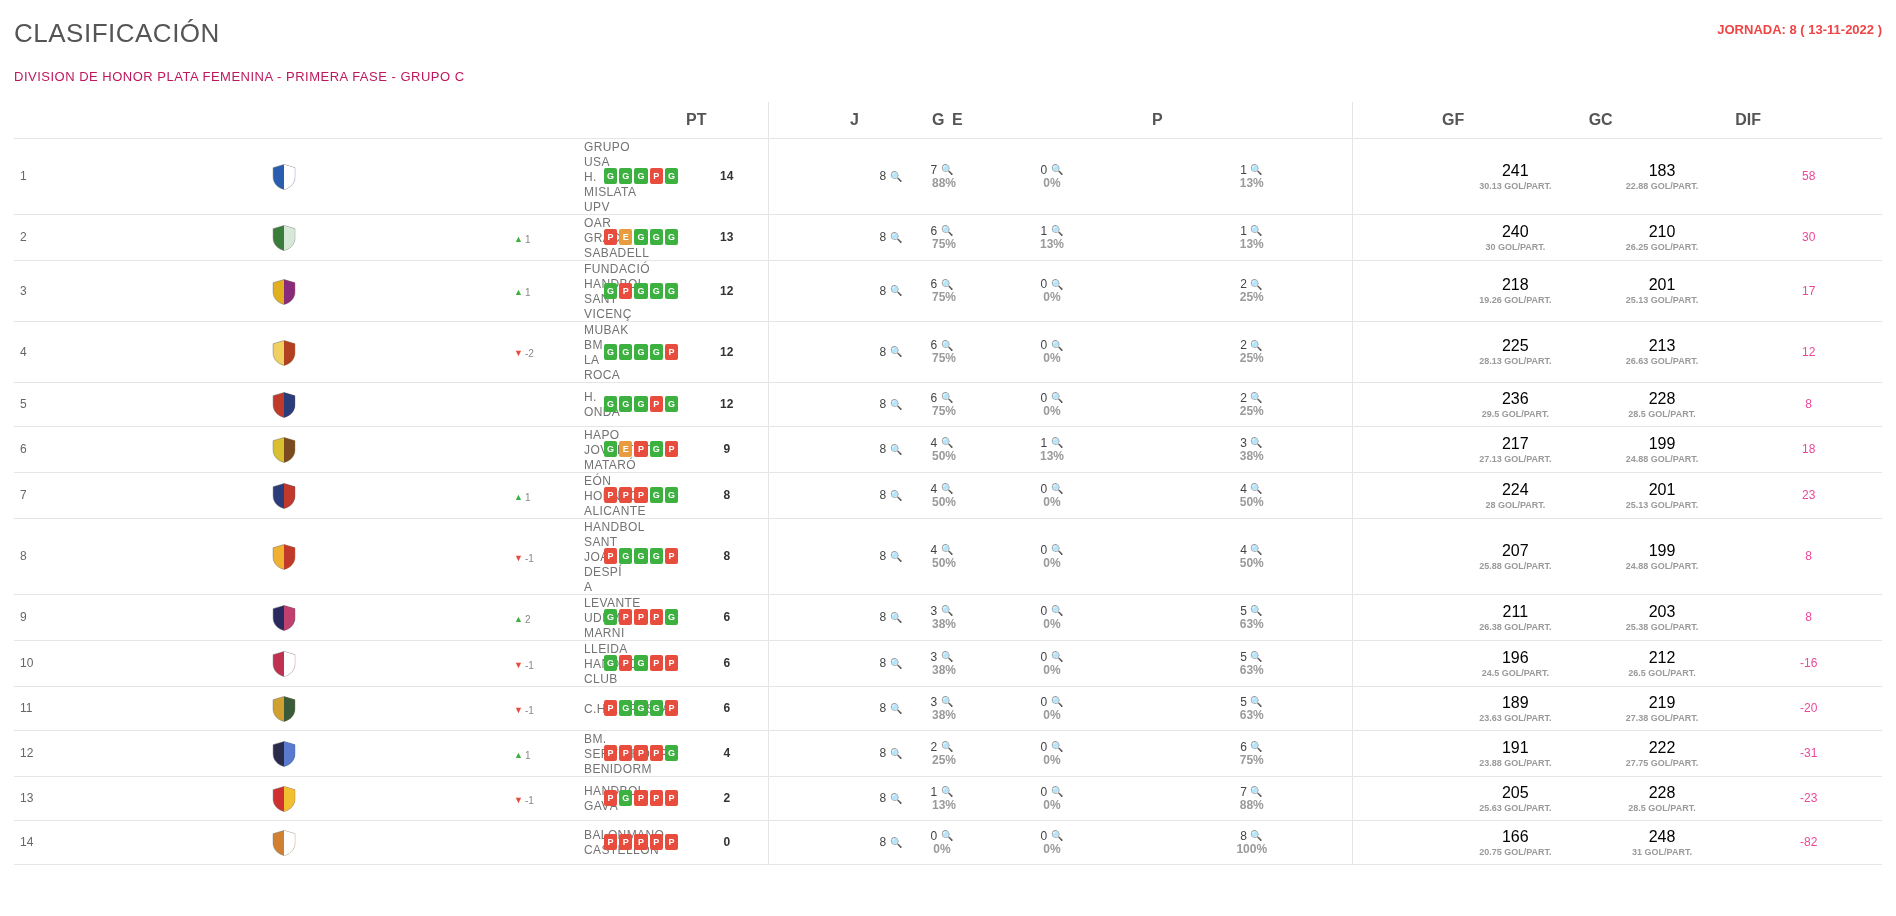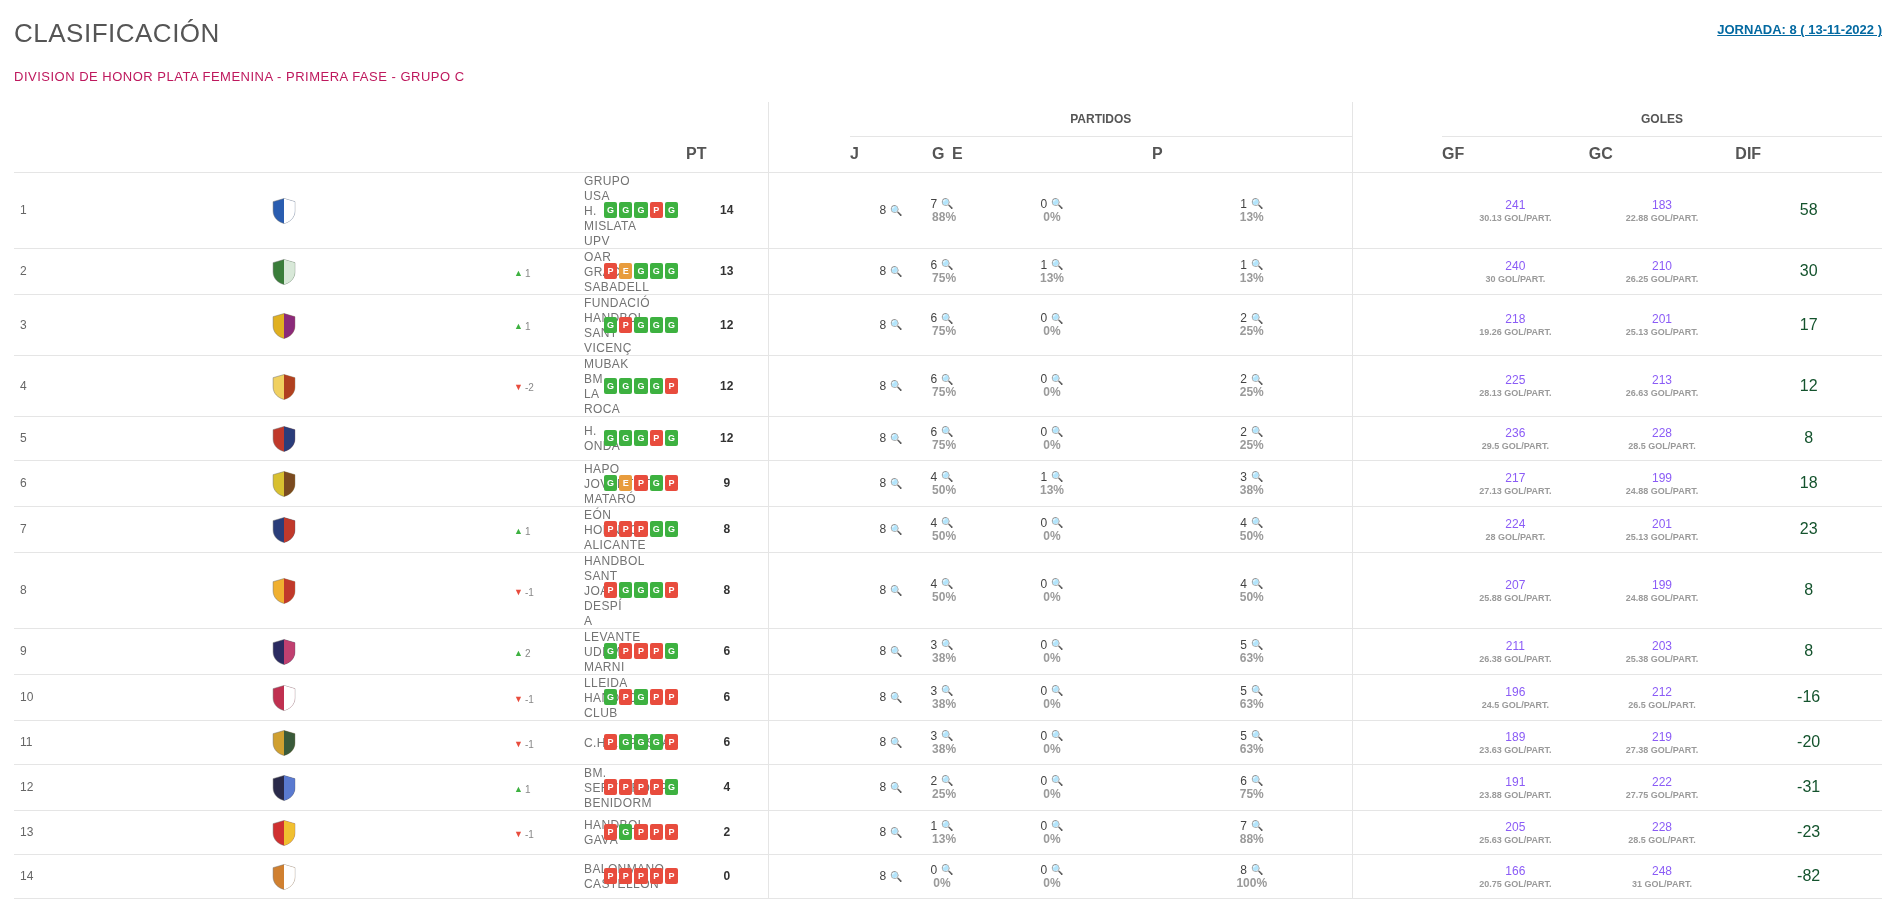--- a/index.html
+++ b/index.html
@@ -11,21 +11,21 @@
     --red:#e84c3d;
     --orange:#e89c3d;
     --bg:#ffffff;
   }
   *{box-sizing:border-box;}
   body{margin:0;background:var(--bg);font-family:"Helvetica Neue",Arial,sans-serif;color:var(--text-main);font-size:13px;}
   .wrap{width:1896px;padding:18px 14px 0;}
   .top{display:flex;justify-content:space-between;align-items:flex-start;}
   .title{font-size:26px;font-weight:400;letter-spacing:.5px;color:#555;margin:0 0 20px;}
   .subtitle{font-size:13px;color:#be185d;letter-spacing:.5px;margin:0 0 18px;}
-  .jornada{font-size:13px;color:#0369a1;font-weight:700;padding-top:4px;text-decoration:underline;}
+  .jornada{font-size:13px;color:#ef4444;font-weight:700;padding-top:4px;}
   table{width:100%;border-collapse:collapse;table-layout:fixed;}
   th,td{padding:0;vertical-align:middle;}
   thead .groupRow th{border-bottom:1px solid var(--border);height:34px;text-align:center;font-weight:700;color:#555;font-size:12px;}
   thead .groupRow th.noBorder{border-bottom:none;}
   thead .colRow th{height:36px;text-align:left;font-weight:700;color:#555;font-size:16px;border-bottom:1px solid var(--border);}
   
   col.pos{width:40px;}
   col.shield{width:48px;}
   col.move{width:40px;}
   col.team{width:460px;}
@@ -50,23 +50,23 @@
   .streak{display:flex;gap:2px;justify-content:flex-end;padding-right:8px;}
   .pill{width:24px;height:16px;border-radius:2px;color:#fff;font-size:9px;font-weight:700;display:flex;align-items:center;justify-content:center;}
   .pill.G{background:var(--green);}
   .pill.P{background:var(--red);}
   .pill.E{background:var(--orange);}
   .pt{font-weight:700;color:#333;font-size:12px;}
   .statCell{position:relative;}
   .statTop{display:flex;align-items:center;justify-content:center;gap:4px;font-size:12px;color:#444;}
   .mag{font-size:10px;color:#9a9a9a;}
   .statSub{font-size:12px;color:#9a9a9a;font-weight:700;margin-top:-1px;}
-  .goalCell .gval{font-size:12px;color:#8b5cf6;}
+  .goalCell .gval{font-size:16px;color:#000000;}
   .goalCell .gsub{font-size:9px;color:#9a9a9a;font-weight:700;margin-top:1px;}
-  .dif{font-size:16px;color:#14532d;}
+  .dif{font-size:12px;color:#ec4899;}
   .vborder{border-left:1px solid var(--border);}
 </style>
 </head>
 <body>
 
 <div class="wrap">
   <div class="top">
     <div>
       <h1 class="title">CLASIFICACIÓN</h1>
       <p class="subtitle">DIVISION DE HONOR PLATA FEMENINA - PRIMERA FASE - GRUPO C</p>
@@ -74,27 +74,20 @@
     <div class="jornada">JORNADA: 8 ( 13-11-2022 )</div>
   </div>
 
   <table>
     <colgroup>
       <col class="pos"><col class="shield"><col class="move"><col class="team"><col class="streak"><col class="pt">
       <col class="sepL"><col class="jgEp"><col class="jgEp"><col class="jgEp"><col class="jgEp">
       <col class="sepM"><col class="gfgc"><col class="gfgc"><col class="dif">
     </colgroup>
     <thead>
-      <tr class="groupRow">
-        <th colspan="6" class="noBorder"></th>
-        <th class="noBorder vborder"></th>
-        <th colspan="4">PARTIDOS</th>
-        <th class="noBorder vborder"></th>
-        <th colspan="3">GOLES</th>
-      </tr>
       <tr class="colRow">
         <th colspan="5"></th>
         <th>PT</th>
         <th class="vborder"></th>
         <th>J</th>
         <th>G</th>
         <th>E</th>
         <th>P</th>
         <th class="vborder"></th>
         <th>GF</th>

